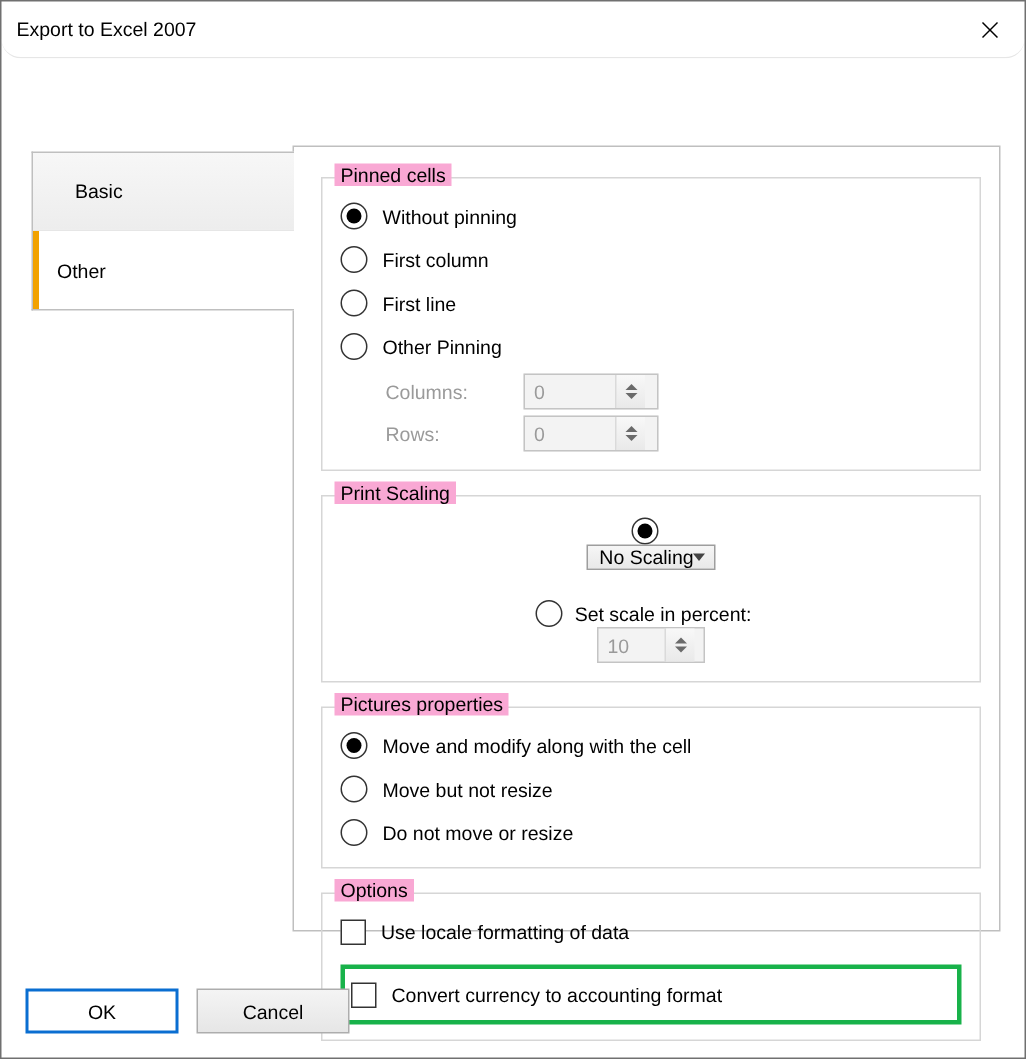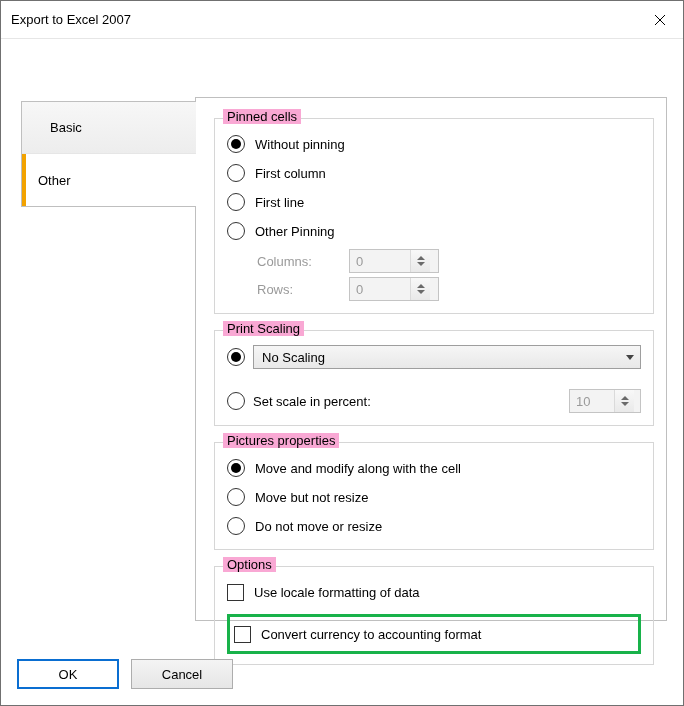--- a/index.html
+++ b/index.html
@@ -17,20 +17,21 @@
     background: #fff;
     position: relative;
   }
   .titlebar {
     height: 38px;
     display: flex;
     align-items: center;
     justify-content: space-between;
     padding-left: 10px;
     border-bottom: 1px solid #e6e6e6;
+    border-radius: 13px;
   }
   .titlebar-title { font-size: 13px; }
   .close-btn {
     width: 46px;
     height: 100%;
     display: flex;
     align-items: center;
     justify-content: center;
     cursor: default;
   }
@@ -146,21 +147,21 @@
     display:flex; flex-direction:column; justify-content:center; align-items:center;
     border-left: 1px solid #dadada;
     background: linear-gradient(#f8f8f8,#e9e9e9);
   }
   .spin div {
     width:0;height:0;border-left:4px solid transparent;border-right:4px solid transparent;
   }
   .spin .up { border-bottom:4px solid #6a6a6a; margin-bottom:2px;}
   .spin .down { border-top:4px solid #6a6a6a; }
 
-  .scaling-row { display:flex; align-items:center; margin:4px 0; }
+  .scaling-row { display:flex; align-items:center; margin:4px 0;flex-direction:column; }
   .scaling-row .radio-outer { margin-right: 8px; }
   .combo {
     flex: 1;
     height: 24px;
     border: 1px solid #9e9e9e;
     background: linear-gradient(#f6f6f6,#e8e8e8);
     display:flex; align-items:center; justify-content:space-between;
     padding: 0 6px 0 8px;
   }
   .combo .chev {

